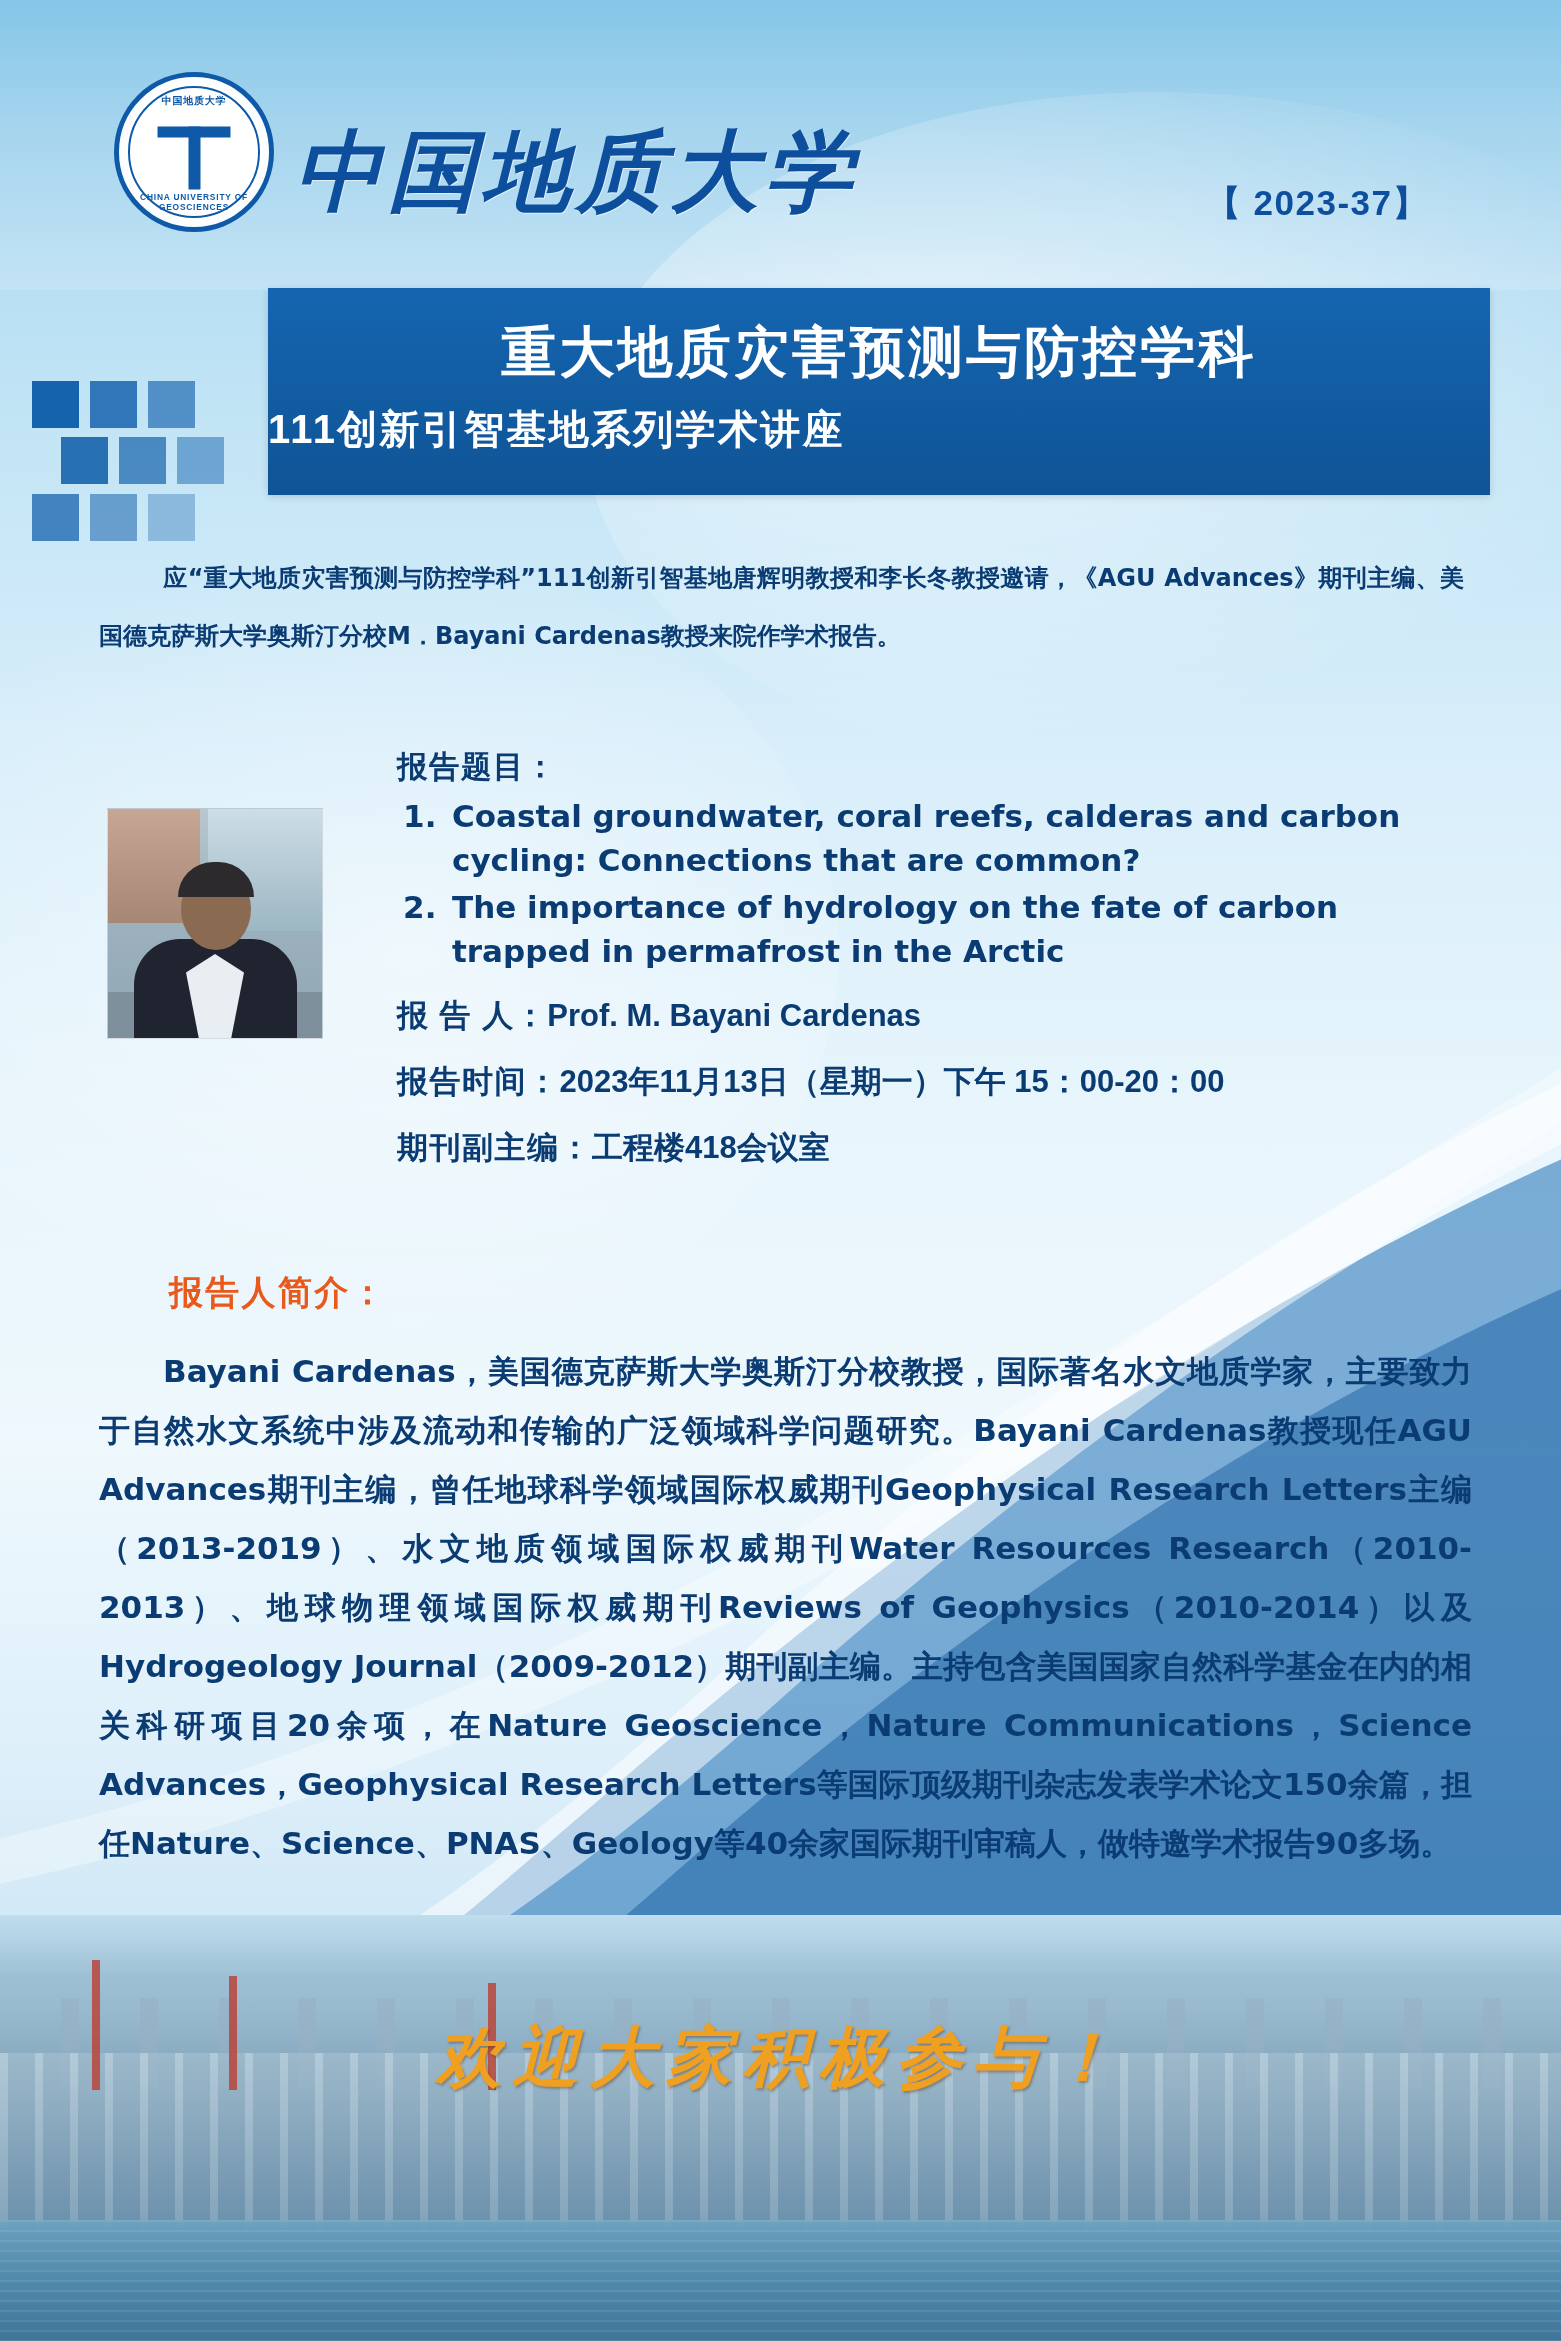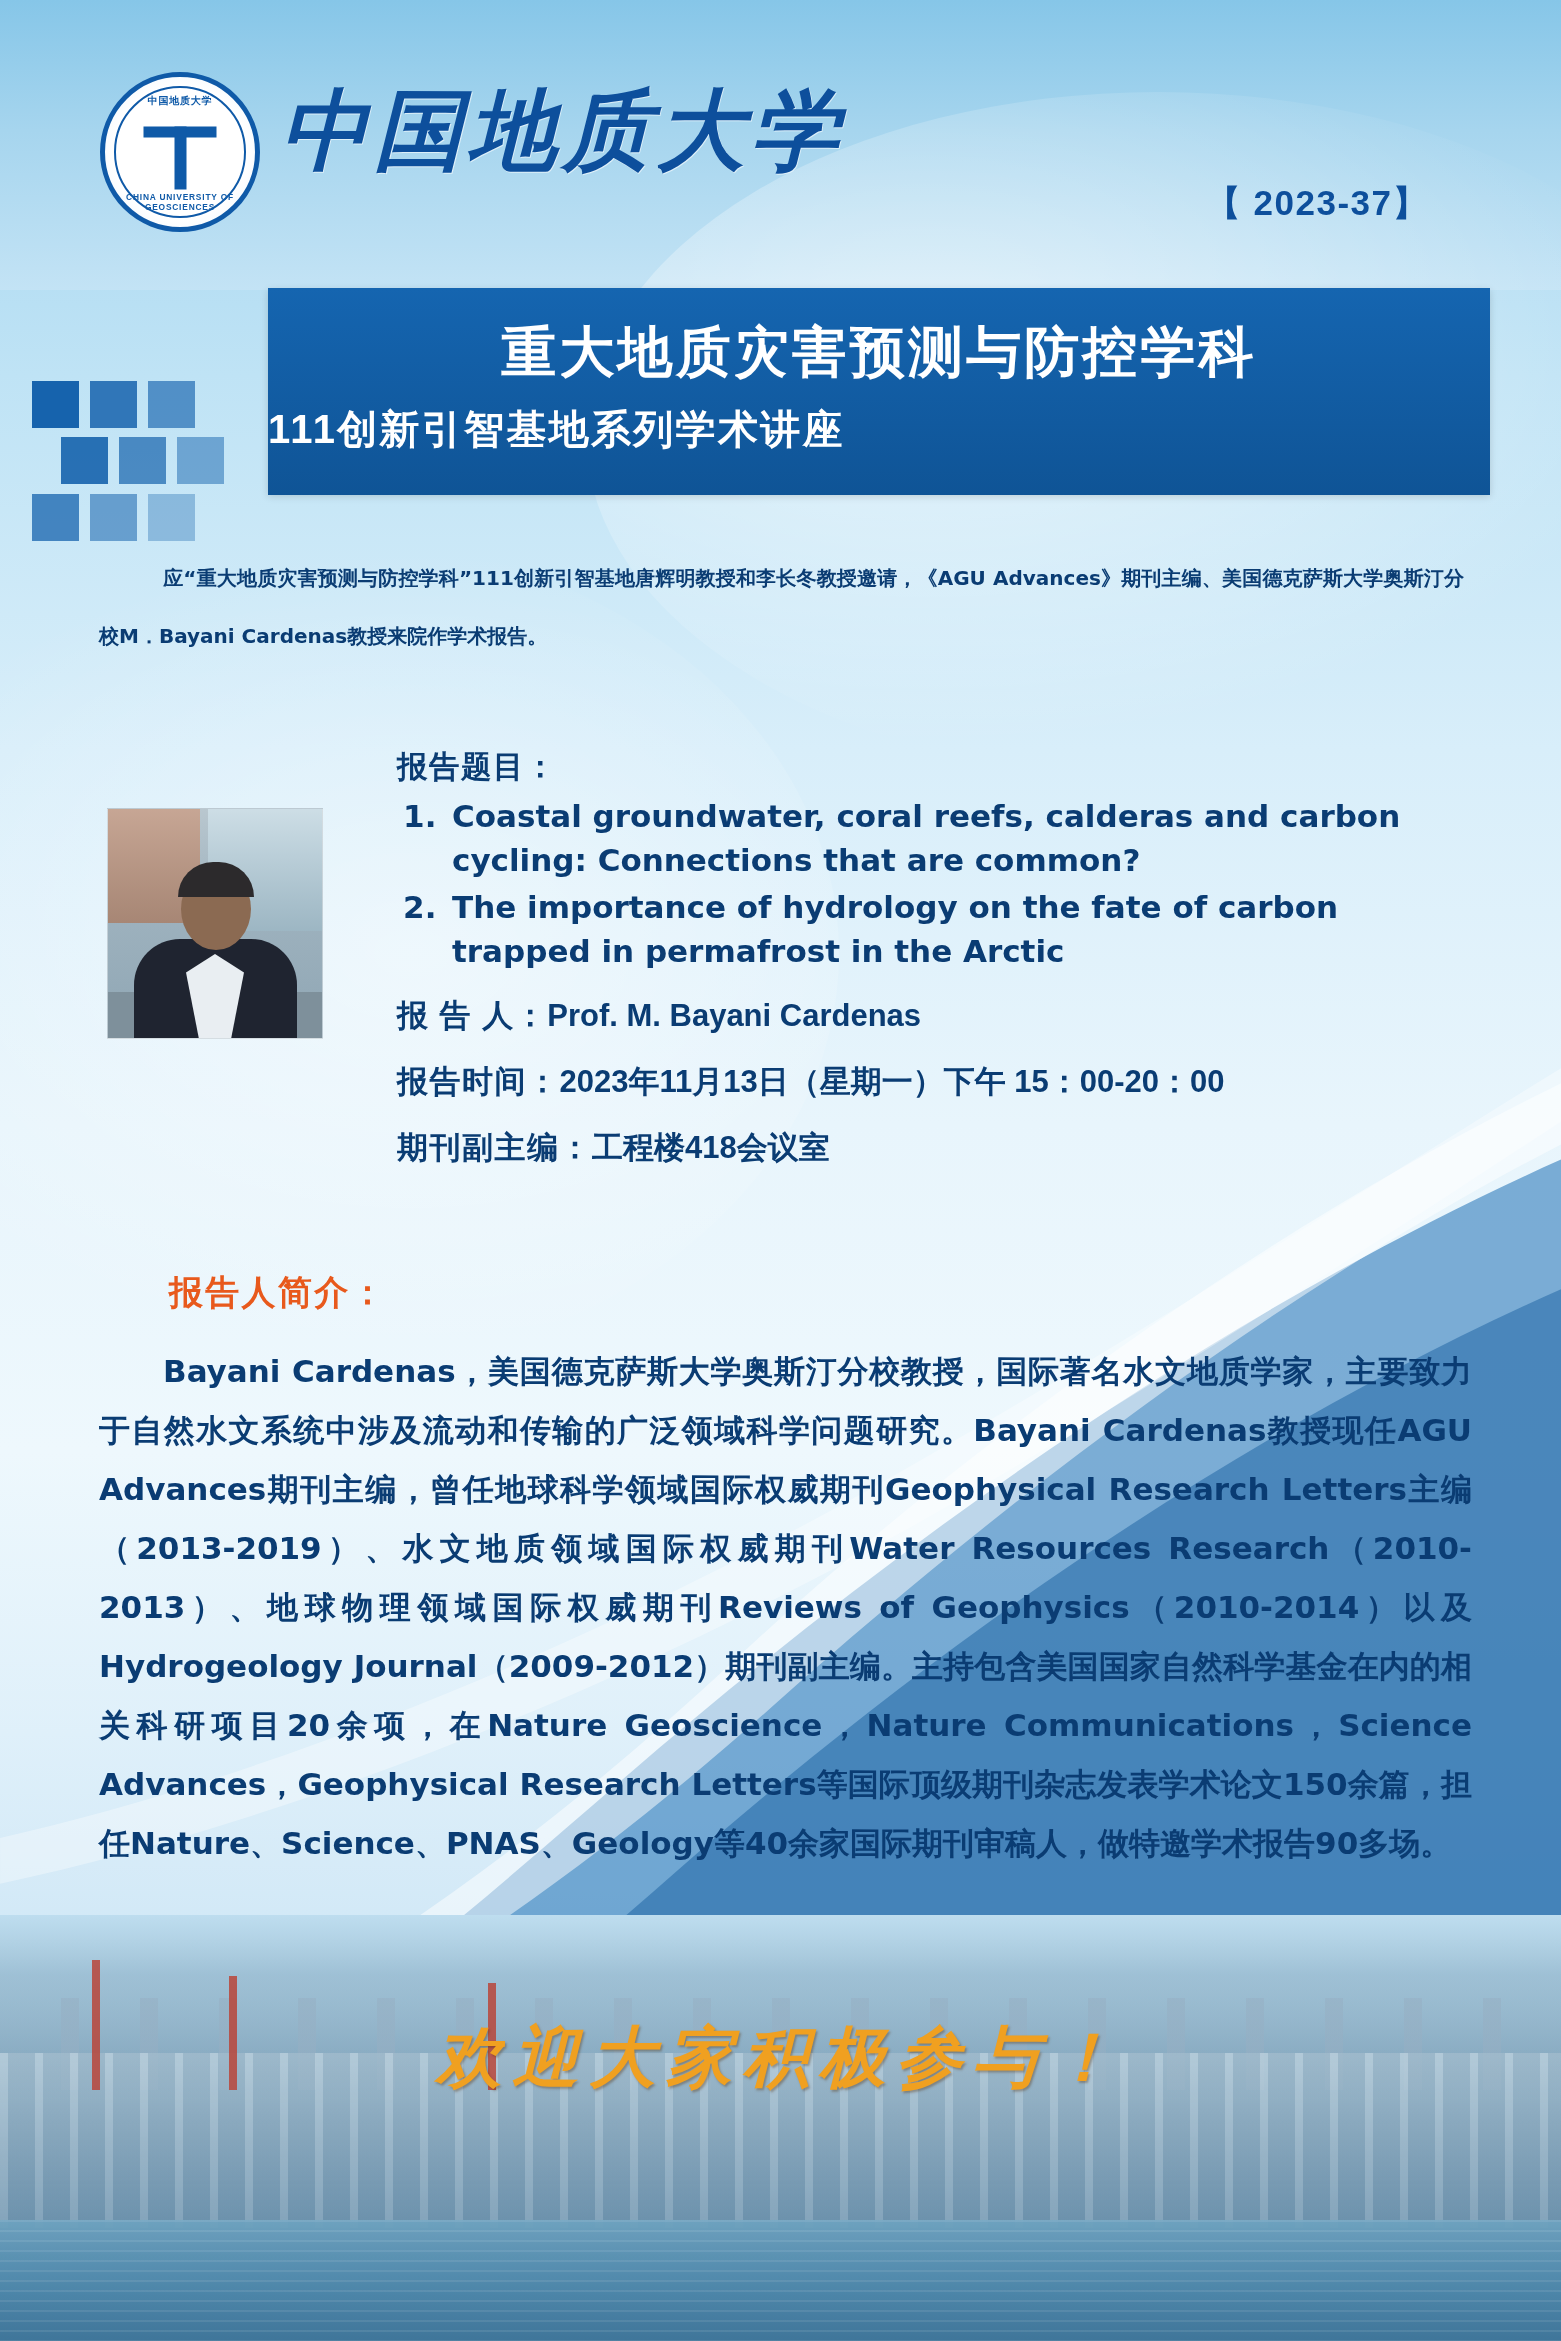--- a/index.html
+++ b/index.html
@@ -72,21 +72,21 @@
   .ribbon {
     position: absolute; pointer-events: none;
   }
 
   
   .checks { position: absolute; left: 32px; top: 381px; width: 252px; height: 160px; }
   .chk { position: absolute; background: #1663ad; }
 
   
   .logo-wrap {
-    position: absolute; left: 100px; top: 72px; display: flex; align-items: flex-start; gap: 20px;
+    position: absolute; left: 114px; top: 72px; display: flex; align-items: flex-end; gap: 20px;
   }
   .logo-seal {
     width: 160px; height: 160px; border-radius: 50%;
     border: 5.3px solid #0f5aa8; box-sizing: border-box;
     background: radial-gradient(circle at 50% 50%, #ffffff 62%, #e9f3fb 100%);
     position: relative;
   }
   .logo-seal .inner-ring {
     position: absolute; left: 9.2px; top: 9.2px; right: 9.2px; bottom: 9.2px;
     border: 2.3px solid #0f5aa8; border-radius: 50%;
@@ -131,21 +131,21 @@
     font-family: "DejaVu Sans", "Liberation Sans", sans-serif;
   }
   .title-sub {
     position: absolute; left: 0; top: 114px; width: 100%; text-align: left;
     color: #ffffff; font-size: 40px; font-weight: bold; letter-spacing: 2.3px;
   }
 
   
   .intro {
     position: absolute; left: 99px; top: 549px; width: 1365px;
-    font-size: 20px; line-height: 58px; color: #0a3c73; font-weight: bold;
+    font-size: 24px; line-height: 58px; color: #0a3c73; font-weight: bold;
     text-align: justify;
     font-family: "DejaVu Sans", "Liberation Sans", sans-serif;
   }
   .intro .indent { display: inline-block; width: 64px; }
 
   
   .portrait {
     position: absolute; left: 107px; top: 808px; width: 214px; height: 229px;
     overflow: hidden;
     background: linear-gradient(180deg, #b9c7cf 0%, #9fb3bf 40%, #8fa6b4 100%);

